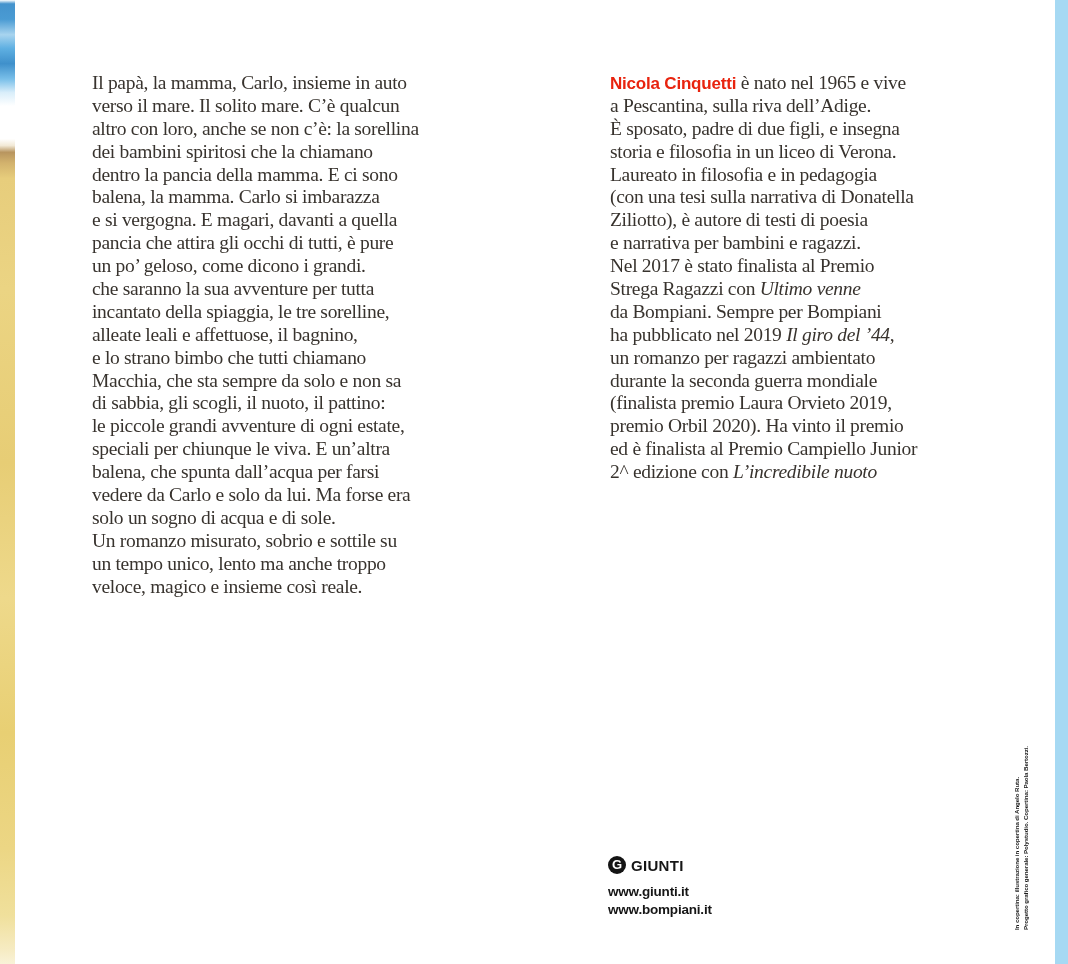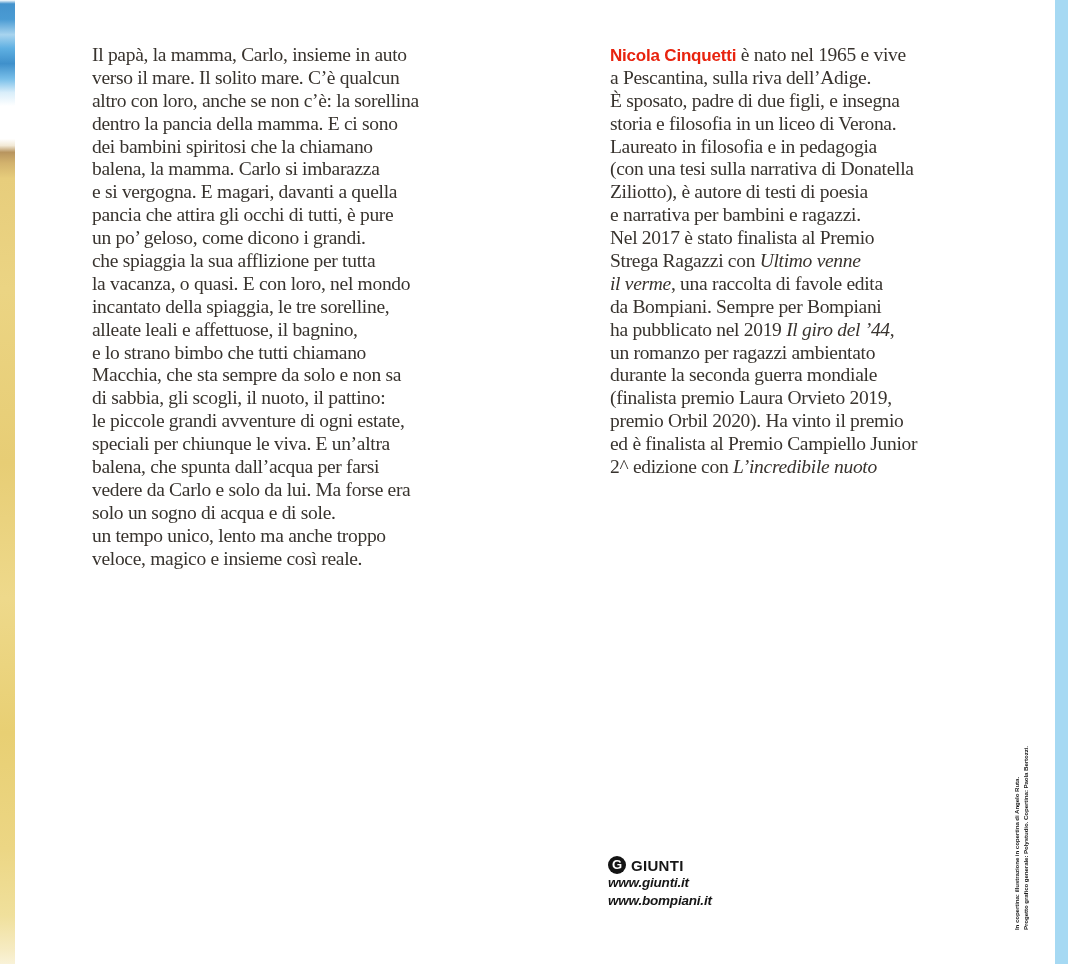--- a/index.html
+++ b/index.html
@@ -36,20 +36,21 @@
     background: var(--edge-blue, #a6d9f3);
   }
 
   .text-col {
     position: absolute;
     font-size: 19.5px;
     line-height: 22.9px;
     letter-spacing: -0.3px;
     color: var(--text, #38332e);
     white-space: nowrap;
+    margin-top: 28px;
   }
   .left-col  { left: 92px;  top: 44px; width: 372px; }
   .right-col { left: 610px; top: 44px; width: 372px; }
 
   .text-line { height: 22.9px; }
 
   .author {
     font-family: "Liberation Sans", sans-serif;
     font-weight: 700;
     font-size: 17px;
@@ -67,25 +68,25 @@
     font-family: "Liberation Sans", sans-serif;
     font-weight: 700; font-size: 13px; line-height: 1;
     padding-bottom: 1px; box-sizing: border-box;
   }
   .logo-text {
     font-family: "Liberation Sans", sans-serif;
     font-weight: 700; font-size: 15px; letter-spacing: 0.3px;
     color: #161616;
   }
   .urls {
+    margin-top: 9px;
     font-family: "Liberation Sans", sans-serif;
     font-weight: 700; font-size: 13.5px; line-height: 18px;
     letter-spacing: -0.2px;
     color: #161616;
-    font-style: italic;
   }
 
   .credits {
     position: absolute; left: 1013px; top: 930px;
     transform: rotate(-90deg); transform-origin: 0 0;
     font-family: "Liberation Sans", sans-serif;
     font-size: 6.2px; font-weight: 700; line-height: 8.8px;
     letter-spacing: -0.1px;
     color: #1a1a1a;
     white-space: nowrap;
@@ -96,54 +97,53 @@
 
 <div class="page">
 
   <div class="left-strip"></div>
   <div class="right-strip"></div>
 
   <div class="text-col left-col" id="left-col">
       <div class="text-line">Il papà, la mamma, Carlo, insieme in auto</div>
       <div class="text-line">verso il mare. Il solito mare. C’è qualcun</div>
       <div class="text-line">altro con loro, anche se non c’è: la sorellina</div>
+      <div class="text-line">dei bambini spiritosi che la chiamano</div>
       <div class="text-line">dentro la pancia della mamma. E ci sono</div>
-      <div class="text-line">dei bambini spiritosi che la chiamano</div>
       <div class="text-line">balena, la mamma. Carlo si imbarazza</div>
       <div class="text-line">e si vergogna. E magari, davanti a quella</div>
       <div class="text-line">pancia che attira gli occhi di tutti, è pure</div>
       <div class="text-line">un po’ geloso, come dicono i grandi.</div>
-      <div class="text-line">che spiaggia la sua afflizione per tutta</div>
-      <div class="text-line">la vacanza, o quasi. E con loro, nel mondo</div>
+      <div class="text-line">che saranno la sua avventure per tutta</div>
       <div class="text-line">incantato della spiaggia, le tre sorelline,</div>
       <div class="text-line">alleate leali e affettuose, il bagnino,</div>
       <div class="text-line">e lo strano bimbo che tutti chiamano</div>
       <div class="text-line">Macchia, che sta sempre da solo e non sa</div>
       <div class="text-line">di sabbia, gli scogli, il nuoto, il pattino:</div>
       <div class="text-line">le piccole grandi avventure di ogni estate,</div>
       <div class="text-line">speciali per chiunque le viva. E un’altra</div>
       <div class="text-line">balena, che spunta dall’acqua per farsi</div>
       <div class="text-line">vedere da Carlo e solo da lui. Ma forse era</div>
       <div class="text-line">solo un sogno di acqua e di sole.</div>
+      <div class="text-line">Un romanzo misurato, sobrio e sottile su</div>
       <div class="text-line">un tempo unico, lento ma anche troppo</div>
       <div class="text-line">veloce, magico e insieme così reale.</div>
     </div>
 
   <div class="text-col right-col" id="right-col">
       <div class="text-line"><span class="author">Nicola Cinquetti</span><span> è nato nel 1965 e vive</span></div>
       <div class="text-line">a Pescantina, sulla riva dell’Adige.</div>
       <div class="text-line">È sposato, padre di due figli, e insegna</div>
       <div class="text-line">storia e filosofia in un liceo di Verona.</div>
       <div class="text-line">Laureato in filosofia e in pedagogia</div>
       <div class="text-line">(con una tesi sulla narrativa di Donatella</div>
       <div class="text-line">Ziliotto), è autore di testi di poesia</div>
       <div class="text-line">e narrativa per bambini e ragazzi.</div>
       <div class="text-line">Nel 2017 è stato finalista al Premio</div>
       <div class="text-line"><span>Strega Ragazzi con </span><span class="i">Ultimo venne</span></div>
-      <div class="text-line"><span class="i">il verme</span><span>, una raccolta di favole edita</span></div>
       <div class="text-line">da Bompiani. Sempre per Bompiani</div>
       <div class="text-line"><span>ha pubblicato nel 2019 </span><span class="i">Il giro del ’44</span><span>,</span></div>
       <div class="text-line">un romanzo per ragazzi ambientato</div>
       <div class="text-line">durante la seconda guerra mondiale</div>
       <div class="text-line">(finalista premio Laura Orvieto 2019,</div>
       <div class="text-line">premio Orbil 2020). Ha vinto il premio</div>
       <div class="text-line">ed è finalista al Premio Campiello Junior</div>
       <div class="text-line"><span>2^ edizione con </span><span class="i">L’incredibile nuoto</span></div>
     </div>
 

